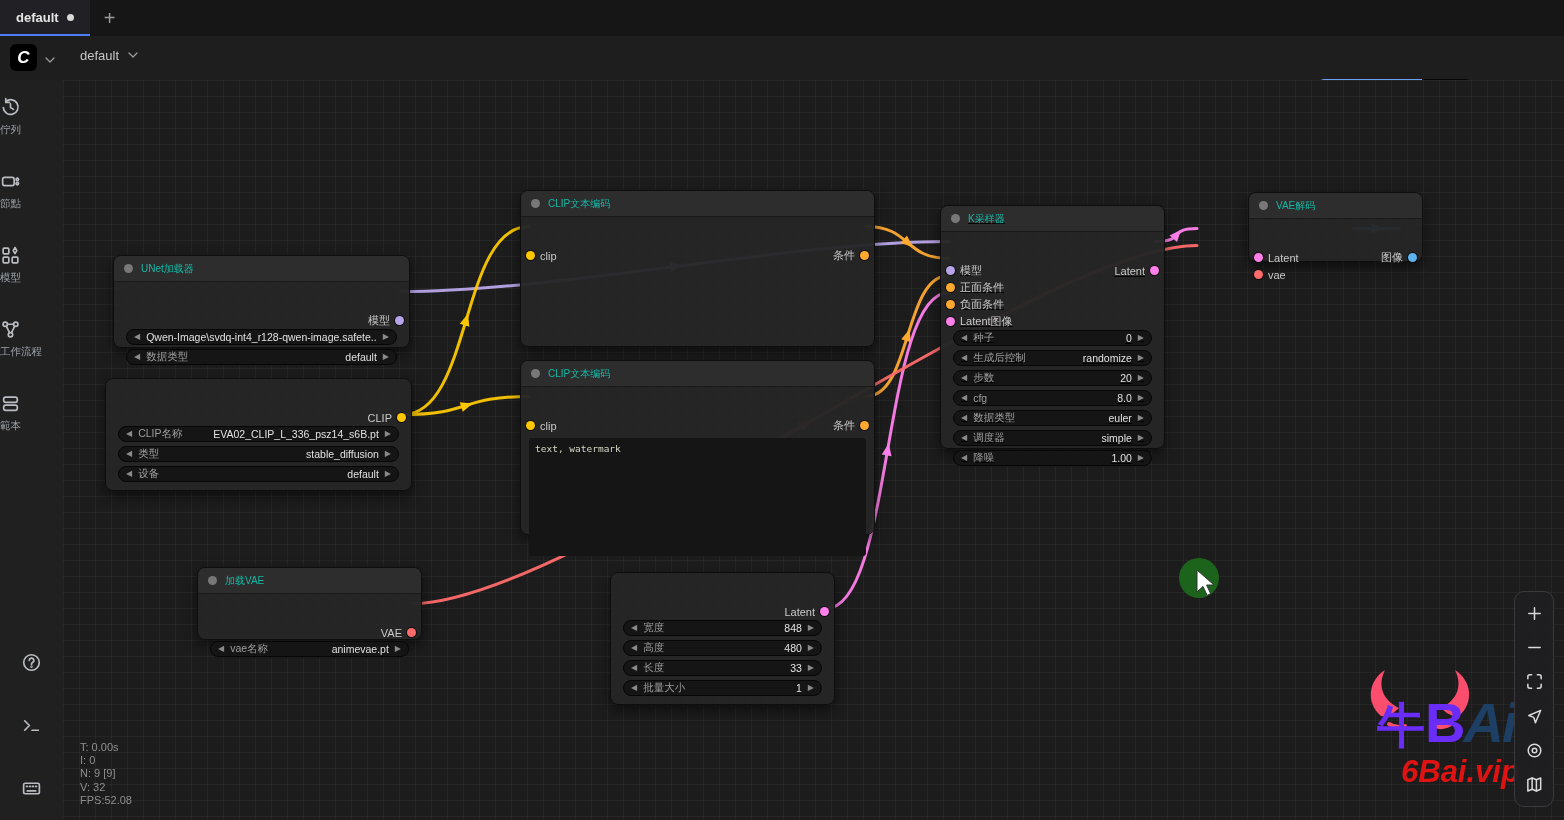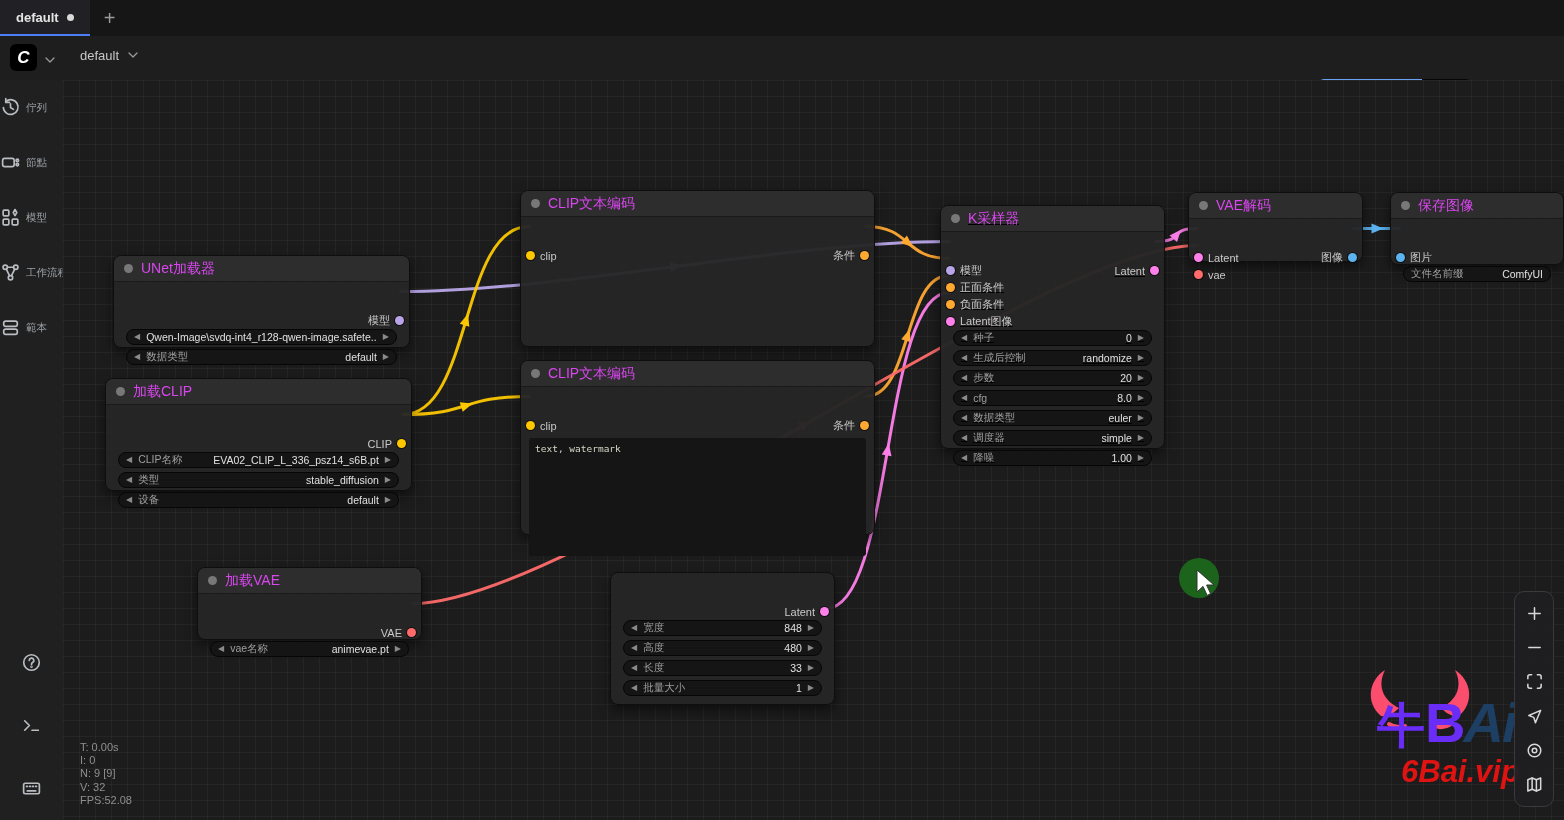--- a/index.html
+++ b/index.html
@@ -36,41 +36,41 @@
   #btn-run .icn{color:#12263f;}
   .batch-box{width:50px;height:30px;background:#050505;border-radius:0 6px 6px 0;display:flex;align-items:center;justify-content:center;gap:6px;}
   .batch-val{color:#fff;font-size:15px;font-weight:bold;}
   .batch-steppers{display:flex;flex-direction:column;gap:1px;color:#8b8b8b;font-size:7px;line-height:1;cursor:pointer;}
   .mb-x{position:absolute;left:1498px;top:48px;color:#9ca3af;font-size:18px;cursor:pointer;}
   .mb-square{position:absolute;left:1536px;top:51px;width:13px;height:13px;border:2px solid #9ca3af;border-radius:3px;cursor:pointer;}
 
   
   #sidebar{position:absolute;left:0;top:80px;width:63px;height:740px;background:#202020;border-right:1px solid #2b2b2b;
     display:flex;flex-direction:column;}
-  .sb-item{display:flex;flex-direction:row;align-items:center;gap:5px;padding:17px 0;cursor:pointer;color:#b9bdc2;}
+  .sb-item{display:flex;flex-direction:column;align-items:flex-start;gap:5px;padding:17px 0;cursor:pointer;color:#b9bdc2;}
   .sb-item .icn svg{width:21px;height:21px;}
   .sb-label{font-size:10.5px;color:#9aa0a6;white-space:nowrap;}
   #sb-bottom{margin-top:auto;display:flex;flex-direction:column;align-items:center;}
   #sb-bottom .sb-item{padding:21px 0;}
 
   
   #canvas{position:absolute;left:63px;top:80px;width:1501px;height:740px;background-color:#1c1c1c;
     background-image:linear-gradient(rgba(255,255,255,.038) 1px, transparent 1px),
                      linear-gradient(90deg, rgba(255,255,255,.038) 1px, transparent 1px);
     background-size:16px 16px;overflow:hidden;cursor:default;}
   #links{position:absolute;left:0;top:0;z-index:1;}
   #nodes{position:absolute;left:0;top:0;width:100%;height:100%;z-index:2;pointer-events:none;}
 
   
   .node{position:absolute;background:rgba(38,38,38,.97);border:1px solid #0e0e0e;border-radius:8px;
     box-shadow:0 5px 12px rgba(0,0,0,.5);box-sizing:border-box;pointer-events:auto;}
   .node-title{height:26px;background:#2d2d2d;border-radius:7px 7px 0 0;display:flex;align-items:center;gap:8px;
     padding:0 10px;border-bottom:1px solid #1a1a1a;box-sizing:border-box;}
   .node-dot{width:9px;height:9px;border-radius:50%;background:#787878;flex:none;}
-  .node-title-text{color:#d946ef;font-size:14px;white-space:nowrap;overflow:hidden;}
+  .node-title-text{color:#14b8a6;font-size:10px;white-space:nowrap;overflow:hidden;}
   .node-rows{padding-top:2px;margin-top:28px;}
   .slot-row{height:17px;display:flex;align-items:center;justify-content:space-between;padding:0 5px;}
   .slot-in,.slot-out{display:flex;align-items:center;gap:5px;font-size:11px;color:#c9c9c9;}
   .port{width:9px;height:9px;border-radius:50%;box-shadow:0 0 0 1px rgba(0,0,0,.55);flex:none;}
   .widget{height:16px;margin:0 12px 4px;background:#151515;border:1px solid #060606;border-radius:9px;
     display:flex;align-items:center;padding:0 7px;box-sizing:border-box;font-size:10.5px;gap:6px;cursor:pointer;}
   .warrow{color:#8a8a8a;font-size:8px;line-height:1;flex:none;}
   .wlabel{color:#9e9e9e;flex:1;white-space:nowrap;overflow:hidden;}
   .wvalue{color:#e0e0e0;white-space:nowrap;overflow:hidden;}
   .wvalue.left{flex:1;text-align:left;}
@@ -313,24 +313,20 @@
             <div class="warrow">▶</div>
           </div>
           <div class="widget">
             <div class="warrow">◀</div>
             <div class="wlabel">数据类型</div>
             <div class="wvalue">default</div>
             <div class="warrow">▶</div>
           </div>
         </div>
         <div class="node" style="left: 42px; top: 298px; width: 307px; height: 113px;">
-          <div class="node-title">
-            <div class="node-dot"></div>
-            <div class="node-title-text">加载CLIP</div>
-          </div>
           <div class="node-rows">
             <div class="slot-row">
               <div class="slot-in"></div>
               <div class="slot-out">
                 <div>CLIP</div>
                 <div class="port" style="background: rgb(253, 200, 0);"></div>
               </div>
             </div>
           </div>
           <div class="widget">
@@ -519,21 +515,21 @@
             <div class="wvalue">simple</div>
             <div class="warrow">▶</div>
           </div>
           <div class="widget">
             <div class="warrow">◀</div>
             <div class="wlabel">降噪</div>
             <div class="wvalue">1.00</div>
             <div class="warrow">▶</div>
           </div>
         </div>
-        <div class="node" style="left: 1125px; top: 112px; width: 175px; height: 70px;">
+        <div class="node" style="left: 1185px; top: 112px; width: 175px; height: 70px;">
           <div class="node-title">
             <div class="node-dot"></div>
             <div class="node-title-text">VAE解码</div>
           </div>
           <div class="node-rows">
             <div class="slot-row">
               <div class="slot-in">
                 <div class="port" style="background: rgb(255, 128, 235);"></div>
                 <div>Latent</div>
               </div>
@@ -542,39 +538,20 @@
                 <div class="port" style="background: rgb(93, 179, 240);"></div>
               </div>
             </div>
             <div class="slot-row">
               <div class="slot-in">
                 <div class="port" style="background: rgb(255, 107, 107);"></div>
                 <div>vae</div>
               </div>
               <div class="slot-out"></div>
             </div>
-          </div>
-        </div>
-        <div class="node" style="left: 1327px; top: 112px; width: 174px; height: 73px;">
-          <div class="node-title">
-            <div class="node-dot"></div>
-            <div class="node-title-text">保存图像</div>
-          </div>
-          <div class="node-rows">
-            <div class="slot-row">
-              <div class="slot-in">
-                <div class="port" style="background: rgb(93, 179, 240);"></div>
-                <div>图片</div>
-              </div>
-              <div class="slot-out"></div>
-            </div>
-          </div>
-          <div class="widget">
-            <div class="wlabel">文件名前缀</div>
-            <div class="wvalue">ComfyUI</div>
           </div>
         </div>
       </div>
     <div id="stats">
         <div>T: 0.00s</div>
         <div>I: 0</div>
         <div>N: 9 [9]</div>
         <div>V: 32</div>
         <div>FPS:52.08</div>
       </div>

